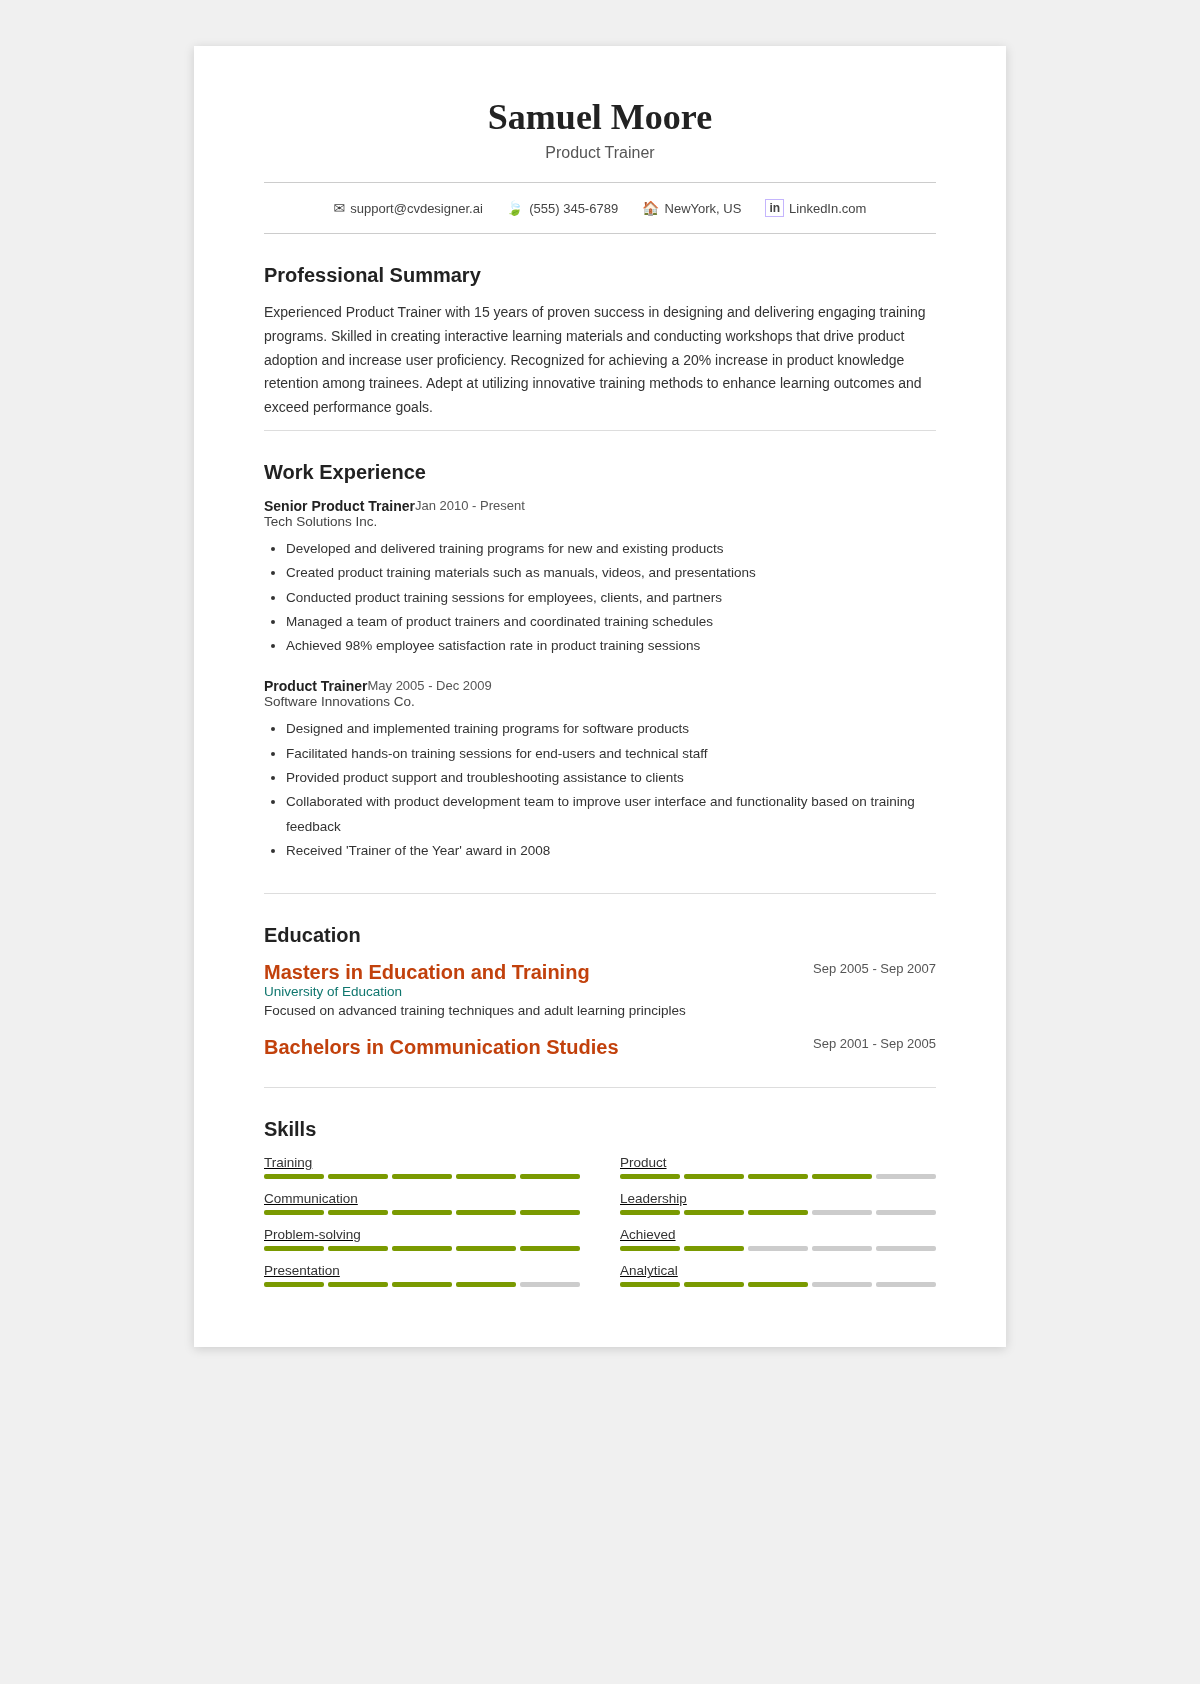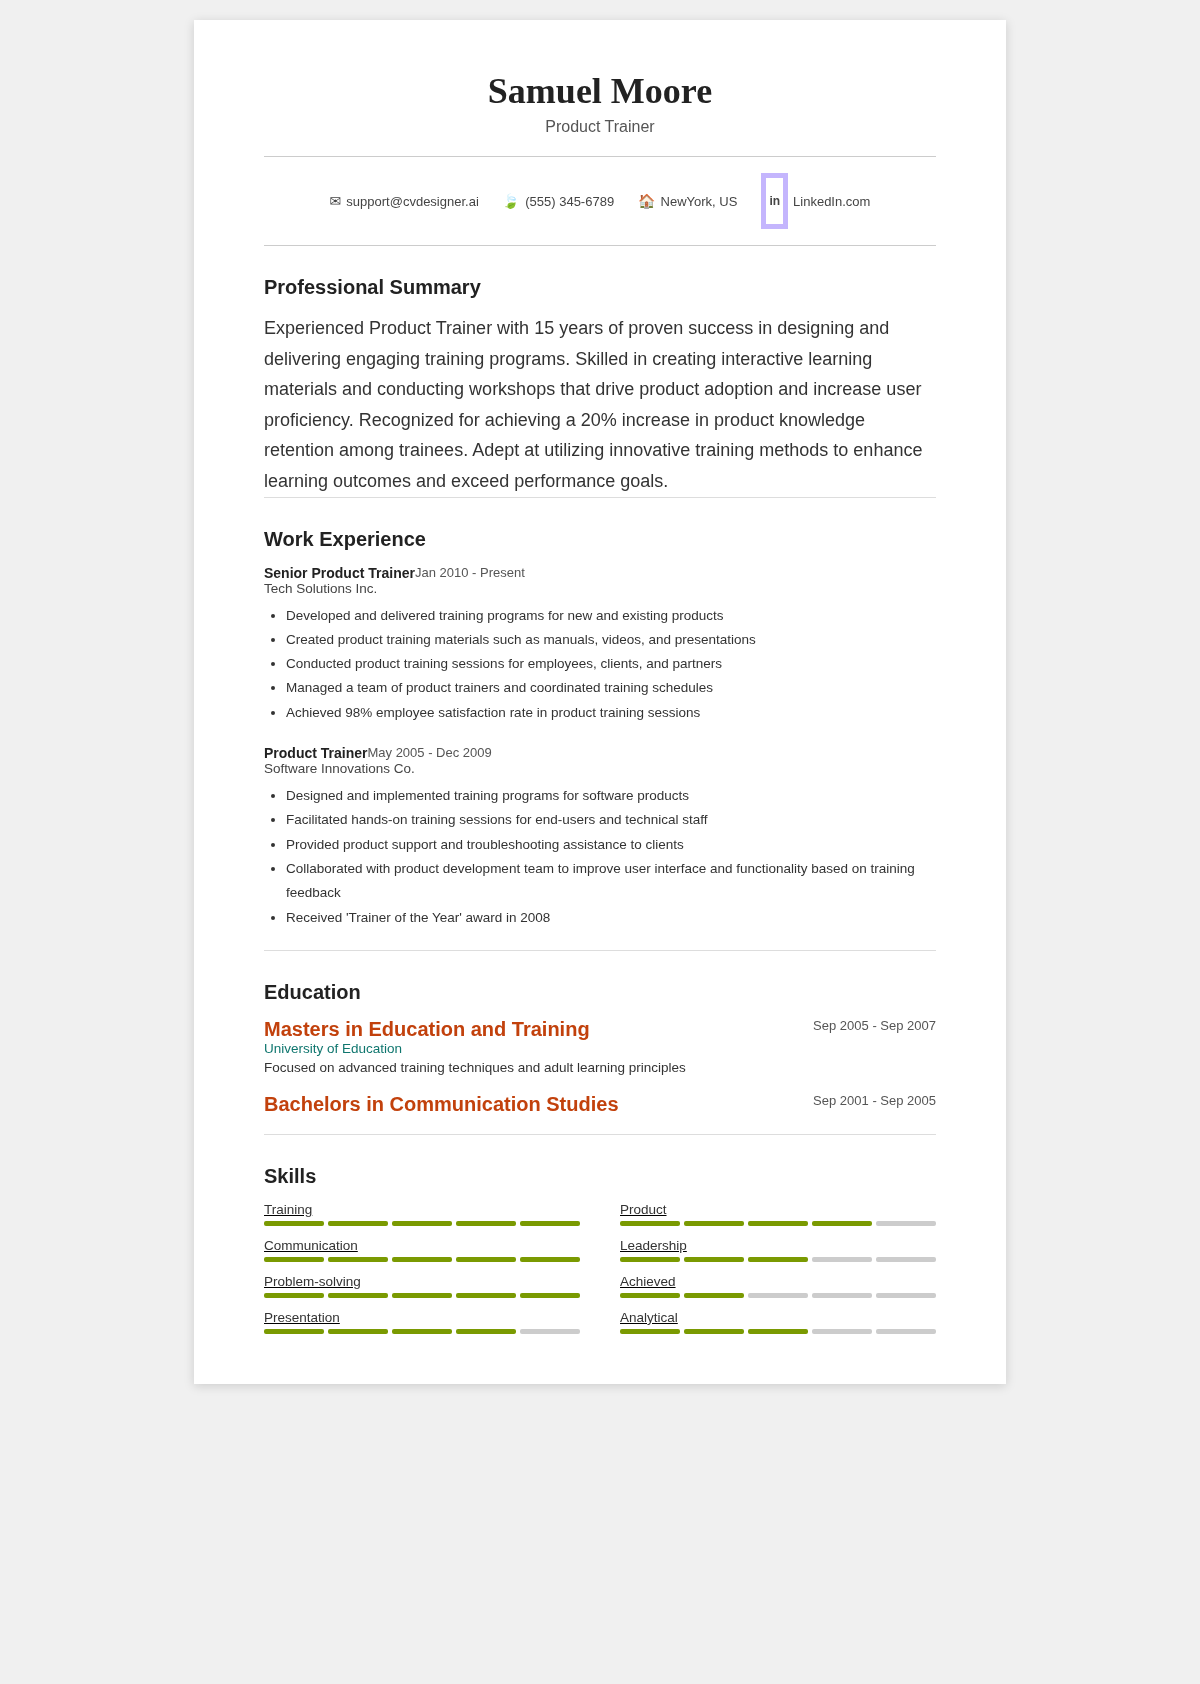--- a/index.html
+++ b/index.html
@@ -8,20 +8,21 @@
       background: #f0f0f0;
       display: flex;
       justify-content: center;
       padding: 20px 0;
     }
     .resume {
       background: #fff;
       width: 812px;
       padding: 50px 70px;
       box-shadow: 0 2px 10px rgba(0,0,0,0.15);
+      margin-top: 26px;
     }
     .header {
       text-align: center;
       padding-bottom: 20px;
       border-bottom: 1px solid #ccc;
     }
     .header h1 {
       font-size: 36px;
       font-weight: bold;
       font-family: 'Georgia', serif;
@@ -48,35 +49,36 @@
     .contact-item {
       display: flex;
       align-items: center;
       gap: 5px;
     }
     .contact-icon {
       font-size: 14px;
     }
     .section {
       margin-top: 30px;
+      padding-bottom: 10px;
       border-bottom: 1px solid #ddd;
     }
     .section:last-child {
       border-bottom: none;
     }
     .section-title {
       font-size: 20px;
       font-weight: bold;
       font-family: Arial, sans-serif;
       color: #222;
       margin-bottom: 14px;
     }
     .summary-text {
       font-family: Arial, sans-serif;
-      font-size: 18px;
+      font-size: 14px;
       line-height: 1.7;
       color: #333;
     }
     .job-entry {
       margin-bottom: 20px;
     }
     .job-header {
       display: flex;
       align-items: flex-start;
     }
@@ -184,21 +186,21 @@
     </div>
     <div class="contact-item">
       <span class="contact-icon">🍃</span>
       <span>(555) 345-6789</span>
     </div>
     <div class="contact-item">
       <span class="contact-icon">🏠</span>
       <span>NewYork, US</span>
     </div>
     <div class="contact-item">
-      <span class="contact-icon" style="font-family: Arial; font-size:12px; border:5px solid #c4b5fd; padding:16px 3px; font-weight:bold;">in</span>
+      <span class="contact-icon" style="font-family: Arial; font-size:12px; border:1px solid #c4b5fd; padding:1px 3px; font-weight:bold;">in</span>
       <span>LinkedIn.com</span>
     </div>
   </div>
 
   <div class="section">
     <div class="section-title">Professional Summary</div>
     <p class="summary-text">Experienced Product Trainer with 15 years of proven success in designing and delivering engaging training programs. Skilled in creating interactive learning materials and conducting workshops that drive product adoption and increase user proficiency. Recognized for achieving a 20% increase in product knowledge retention among trainees. Adept at utilizing innovative training methods to enhance learning outcomes and exceed performance goals.</p>
   </div>
 
   <div class="section">

